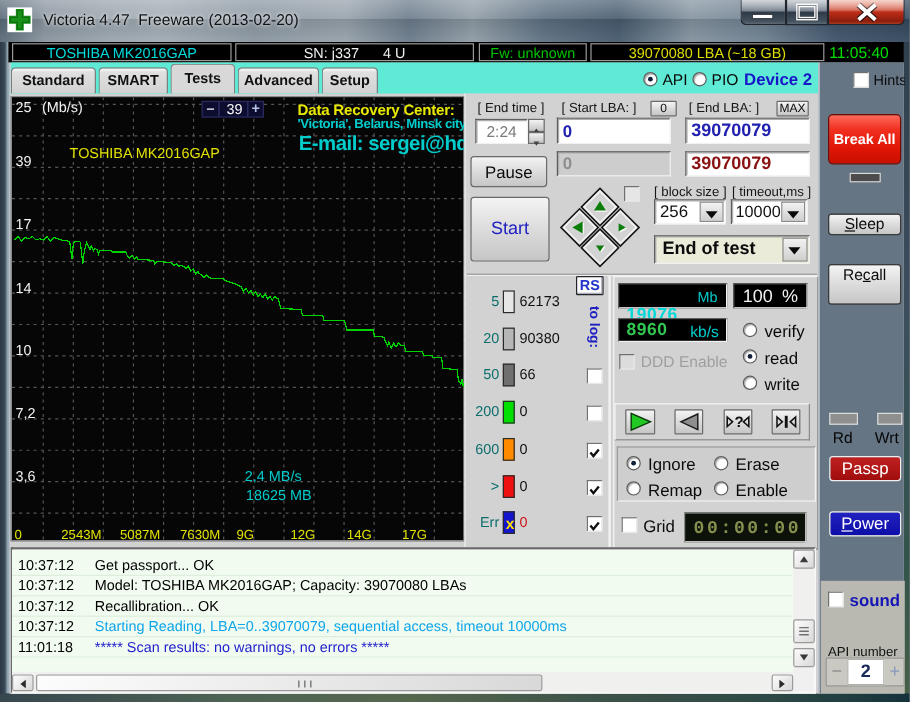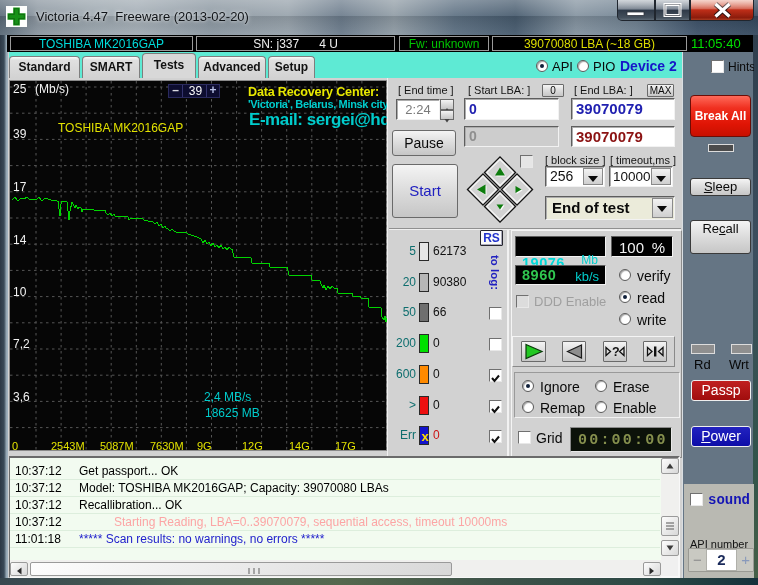--- a/index.html
+++ b/index.html
@@ -299,21 +299,21 @@
 <div class="cbx" style="left:489px;top:430px;"><svg width="11" height="11" viewBox="0 0 11 11">
       <path d="M2 5 L4.5 8 L9 2.5" stroke="#111" stroke-width="2" fill="none"></path>
     </svg></div>
 <div class="abs" style="left:480px;top:230px;width:23px;height:16px;background:#fafafa;border:1px solid #26262e;box-shadow:inset -1px -1px 0 #aab;font-size:12px;font-weight:bold;line-height:14px;color:#2233cc;text-align:center;border-radius:1px;">RS</div>
 <div class="abs" style="left:487px;top:250px;width:14px;height:46px;font-size:11.5px;font-weight:bold;color:#2020c0;writing-mode:vertical-rl;text-align:center;letter-spacing:0px;">to log:</div>
 <div class="abs" style="left:507px;top:230px;width:2px;height:228px;background:#f2f2f2;"></div>
 
 <div class="abs" style="left:511px;top:230px;width:171px;height:228px;border:1px solid;border-color:#f4f4f4 #8c8c8c #8c8c8c #f4f4f4;background:#d2d2d2;"></div>
 <div class="lcd" style="left:515px;top:236px;width:91px;height:21px;">
   <span style="position:absolute;left:6px;top:2px;font-size:14.5px;font-weight:bold;color:#00d8d8;letter-spacing:0.5px;margin-top:16px;">19076</span>
-  <span style="position:absolute;right:7px;top:4px;font-size:12px;color:#00cccc;margin-top:12px;">Mb</span>
+  <span style="position:absolute;right:7px;top:4px;font-size:12px;color:#00cccc;">Mb</span>
   </div>
 <div class="lcd" style="left:611px;top:236px;width:62px;height:21px;">
   <span style="position:absolute;left:7px;top:2px;font-size:15px;color:#f2f2f2;">100</span>
   <span style="position:absolute;right:7px;top:2px;font-size:15px;color:#f2f2f2;">%</span>
   </div>
 <div class="lcd" style="left:515px;top:265px;width:91px;height:20px;">
   <span style="position:absolute;left:6px;top:1px;font-size:14.5px;font-weight:bold;color:#30c850;letter-spacing:0.5px;">8960</span>
   <span style="position:absolute;right:6px;top:3px;font-size:13px;color:#00cccc;">kb/s</span>
   </div>
 
@@ -383,21 +383,21 @@
 <div class="abs" style="left:694px;top:357px;font-size:13px;color:#060606;">Rd</div>
 <div class="abs" style="left:729px;top:357px;font-size:13px;color:#060606;">Wrt</div>
 
 <div class="abs" style="left:691px;top:380px;width:60px;height:21px;border-radius:3px;border:1px solid #eee;
   background:linear-gradient(180deg,#c02020 0,#a00d0d 100%);color:#fff;font-size:14px;text-align:center;line-height:19px;">Passp</div>
 <div class="abs" style="left:691px;top:426px;width:60px;height:21px;border-radius:3px;border:1px solid #eee;
   background:linear-gradient(180deg,#2222c0 0,#0d0da8 100%);color:#fff;font-size:14px;text-align:center;line-height:19px;"><u>P</u>ower</div>
 
 <div class="abs" style="left:684px;top:484px;width:70px;height:94px;background:#b9b9b2;"></div>
 <div class="cbx" style="left:690px;top:493px;"></div>
-<div class="abs" style="left:708px;top:492px;font-size:14px;font-weight:bold;color:#1515b5;font-family:Liberation Mono, monospace;">sound</div>
+<div class="abs" style="left:708px;top:492px;font-size:14px;font-weight:bold;color:#1515b5;">sound</div>
 <div class="abs" style="left:690px;top:538px;font-size:11px;color:#111;">API number</div>
 <div class="abs" style="left:688px;top:548px;width:66px;height:24px;background:#c9c9c2;border:1px solid #9a9a94;border-radius:1px;">
   <div style="position:absolute;left:17px;top:0;width:31px;height:22px;background:#fff;border:1px solid #b0b0aa;"></div>
   <span style="position:absolute;left:4px;top:2px;font-size:15px;color:#8a8a8a;">−</span>
   <span style="position:absolute;left:17px;width:31px;top:2px;text-align:center;font-size:15px;font-weight:bold;color:#1a2a5a;">2</span>
   <span style="position:absolute;right:3px;top:2px;font-size:15px;color:#8899bb;">+</span>
 </div>
 
 <div class="abs" id="logpanel"></div>
 <div class="abs" id="logwhite"></div>
@@ -408,21 +408,21 @@
 <div class="logln" style="top:481px;">
     <span class="logt">10:37:12</span>
     <span style="position:absolute;left:64px;color:#000;">Model: TOSHIBA MK2016GAP; Capacity: 39070080 LBAs</span>
   </div>
 <div class="logln" style="top:498px;">
     <span class="logt">10:37:12</span>
     <span style="position:absolute;left:64px;color:#000;">Recallibration... OK</span>
   </div>
 <div class="logln" style="top:515px;">
     <span class="logt">10:37:12</span>
-    <span style="position:absolute;left:64px;color:#fca5a5;margin-left:35px;">Starting Reading, LBA=0..39070079, sequential access, timeout 10000ms</span>
+    <span style="position:absolute;left:64px;color:#0ea5e9;">Starting Reading, LBA=0..39070079, sequential access, timeout 10000ms</span>
   </div>
 <div class="logln" style="top:532px;">
     <span class="logt">11:01:18</span>
     <span style="position:absolute;left:64px;color:#2222cc;">***** Scan results: no warnings, no errors *****</span>
   </div>
 <div style="position:absolute;left:10px;top:479px;width:650px;height:1px;background:#ddeedd;"></div>
 <div style="position:absolute;left:10px;top:496px;width:650px;height:1px;background:#ddeedd;"></div>
 <div style="position:absolute;left:10px;top:513px;width:650px;height:1px;background:#ddeedd;"></div>
 <div style="position:absolute;left:10px;top:530px;width:650px;height:1px;background:#ddeedd;"></div>
 <div style="position:absolute;left:10px;top:547px;width:650px;height:1px;background:#ddeedd;"></div>

